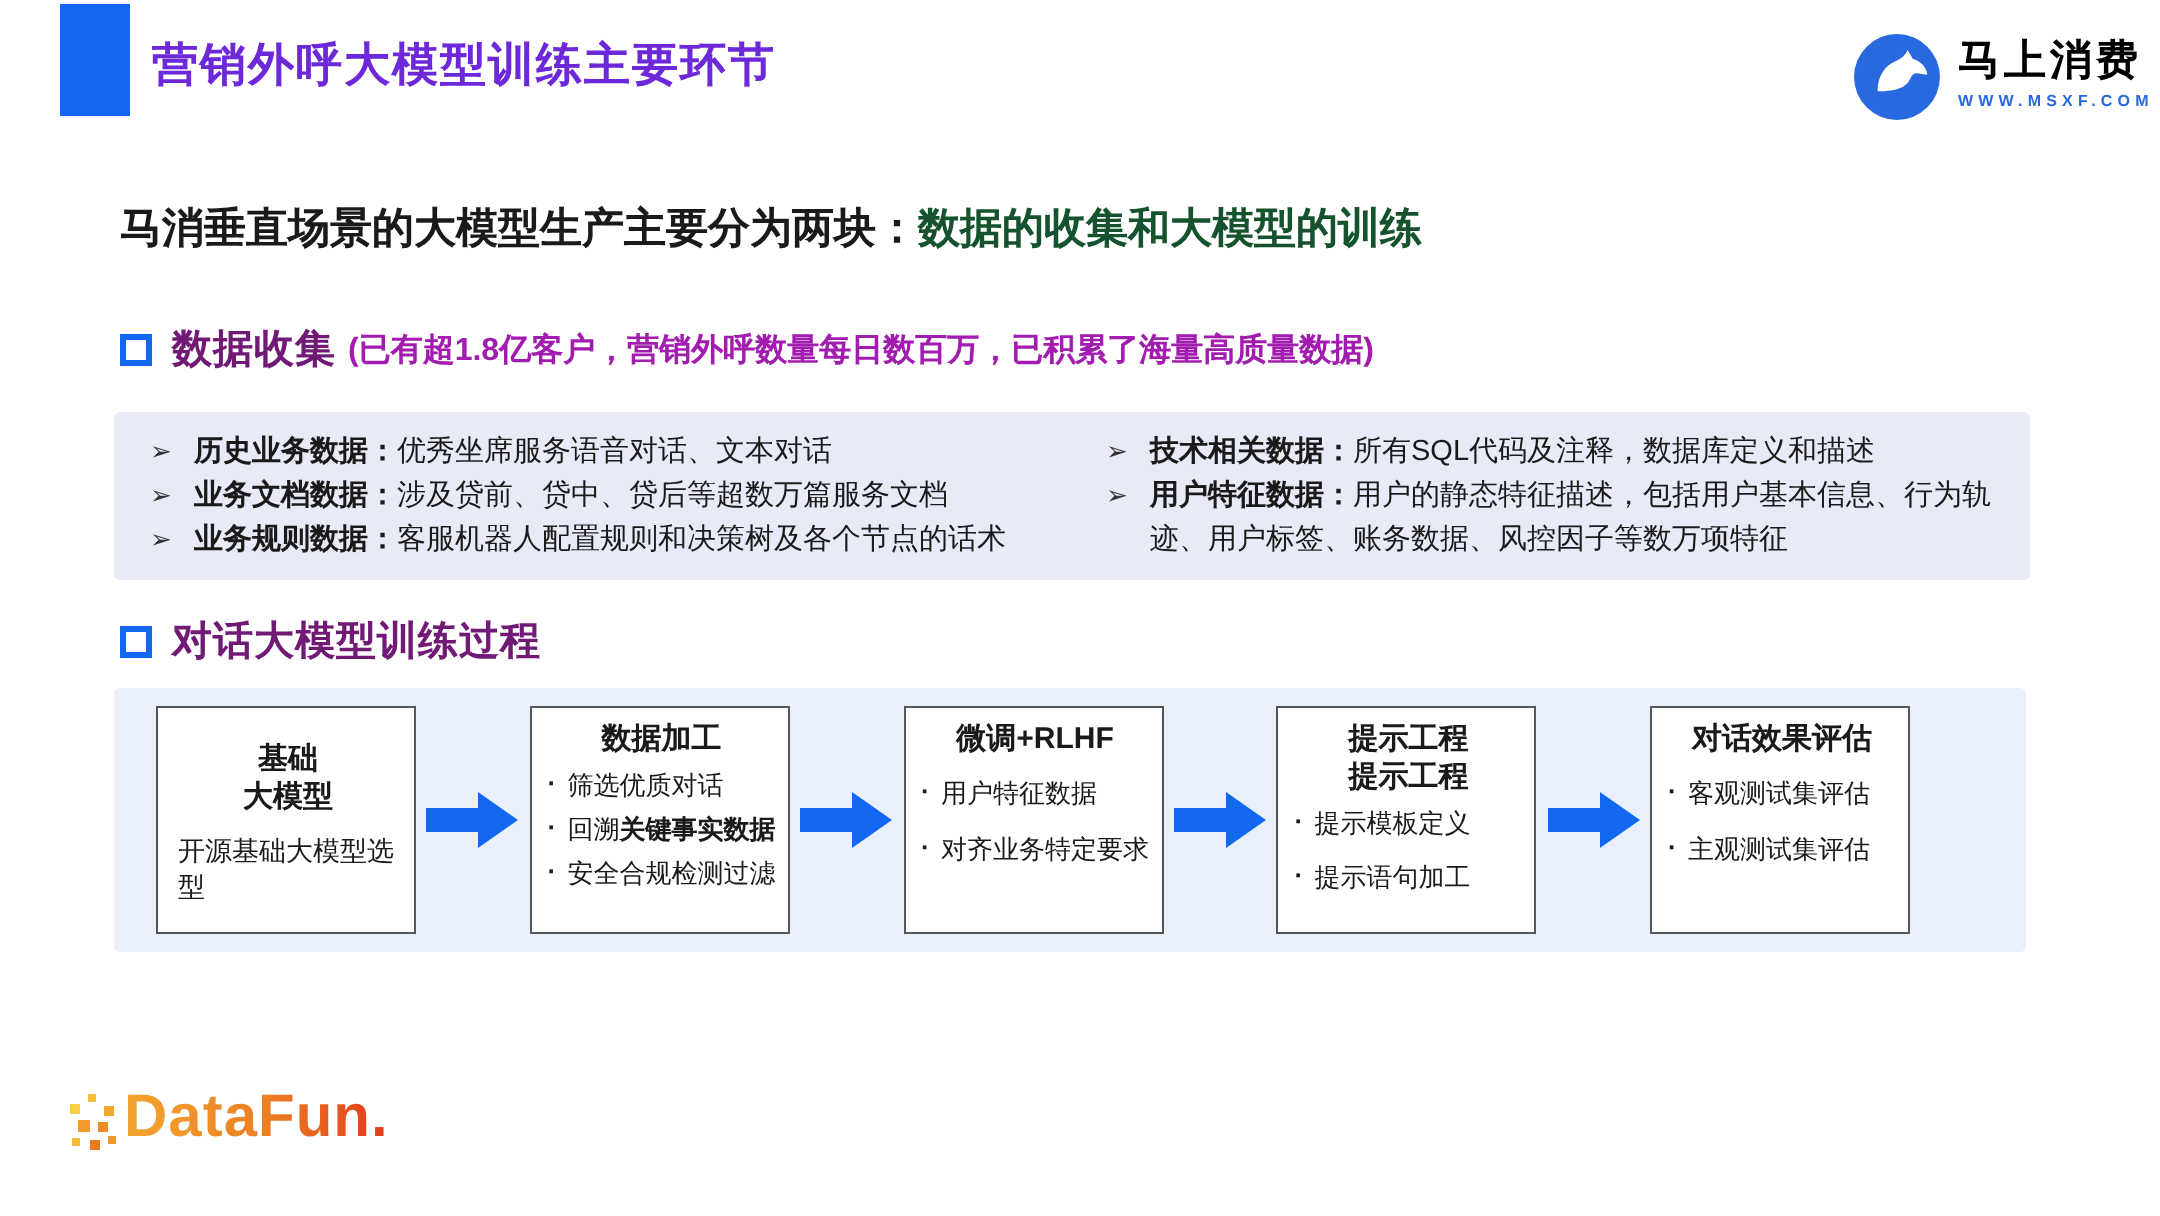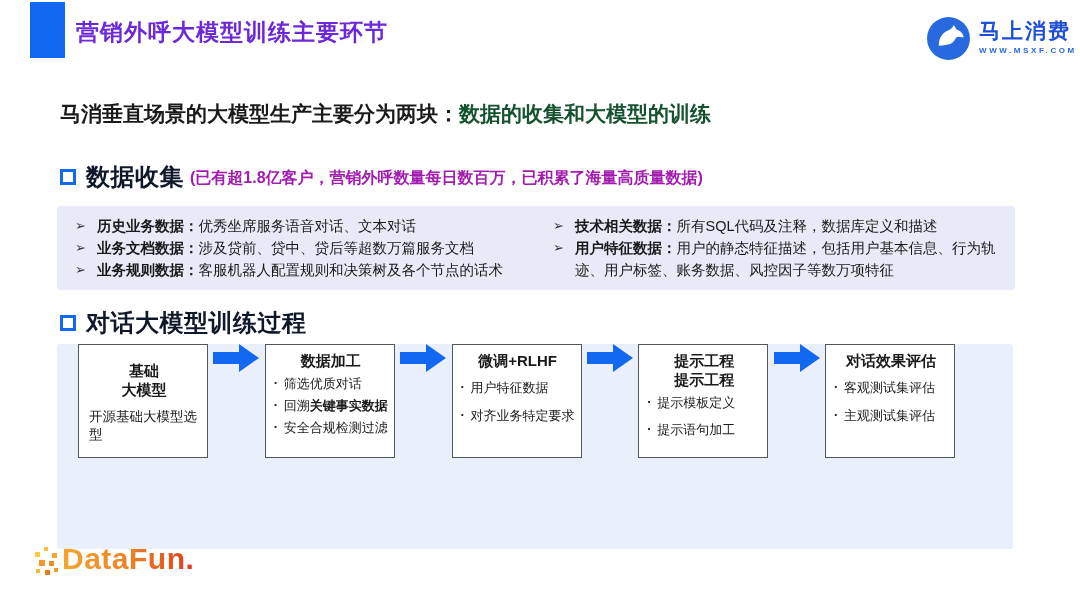--- a/index.html
+++ b/index.html
@@ -7,48 +7,48 @@
   body {
     position:relative; overflow:hidden; background:#ffffff;
     font-family:"Liberation Sans","DejaVu Sans",sans-serif; color:#1a1a1a;
   }
   
   .title-bar-rect { position:absolute; left:30px; top:2px; width:35px; height:56px; background:#1268F0; }
   .page-title { position:absolute; left:76px; top:17px; font-size:23px; font-weight:bold; color:#6d28d9; letter-spacing:1px; }
   .brand { position:absolute; left:926px; top:16px; display:flex; align-items:flex-start; }
   .brand-icon { width:45px; height:45px; }
   .brand-text { margin-left:8px; padding-top:4px; }
-  .brand-name { font-size:21px; font-weight:bold; color:#1d4ed8; letter-spacing:2px; line-height:22px; }
+  .brand-name { font-size:21px; font-weight:bold; color:#000000; letter-spacing:2px; line-height:22px; }
   .brand-url { font-size:8px; font-weight:bold; color:#2969E0; letter-spacing:2.6px; margin-top:4px; }
   
   .subtitle { position:absolute; left:60px; top:100px; font-size:21px; font-weight:bold; }
   .subtitle .blue { color:#14532d; }
   
   .section-head { position:absolute; left:60px; display:flex; align-items:center; }
   .sq { width:16px; height:16px; border:3px solid #1268F0; margin-right:10px; flex:0 0 auto; }
-  .section-title { font-size:24px; font-weight:bold; color:#0f172a; letter-spacing:0.5px; }
+  .section-title { font-size:20px; font-weight:bold; color:#701a75; letter-spacing:0.5px; }
   .section-note { font-size:16px; font-weight:bold; color:#a21caf; margin-left:6px; margin-top:2px; }
   .head1 { top:161px; }
   .head2 { top:307px; }
   
   .panel1 {
     position:absolute; left:57px; top:206px; width:958px; height:84px;
     background:#E8EBF7; border-radius:3px; display:flex;
     padding:9px 10px 9px 18px;
   }
   .col-left  { width:478px; }
   .col-right { flex:1; }
   .panel1 ul { list-style:none; }
   .panel1 li { position:relative; padding-left:22px; font-size:14.5px; line-height:22px; }
   .panel1 .tri { position:absolute; left:0; top:0; color:#333; font-size:13px; }
   .panel1 b { font-weight:bold; }
   
   .panel2 {
-    position:absolute; left:57px; top:344px; width:956px; height:205px;
-    background:#E9F0FB; border-radius:3px; display:flex; align-items:flex-start;
+    position:absolute; left:57px; top:344px; width:956px; height:132px;
+    background:#E9F0FB; border-radius:3px; display:flex; align-items:center;
     padding-left:21px; padding-right:58px;
   }
   .fbox {
     flex:0 0 130px; height:114px; background:#ffffff; border:1px solid #53565B;
     padding:6px 5px 4px 7px; overflow:hidden;
   }
   .fbox-title { text-align:center; font-size:15px; font-weight:bold; line-height:19px; margin-bottom:5px; }
   .fbox-title span { display:block; }
   .fbox ul { list-style:none; }
   .fbox li { position:relative; padding-left:11px; font-size:13px; line-height:17px; margin-bottom:5px; }

